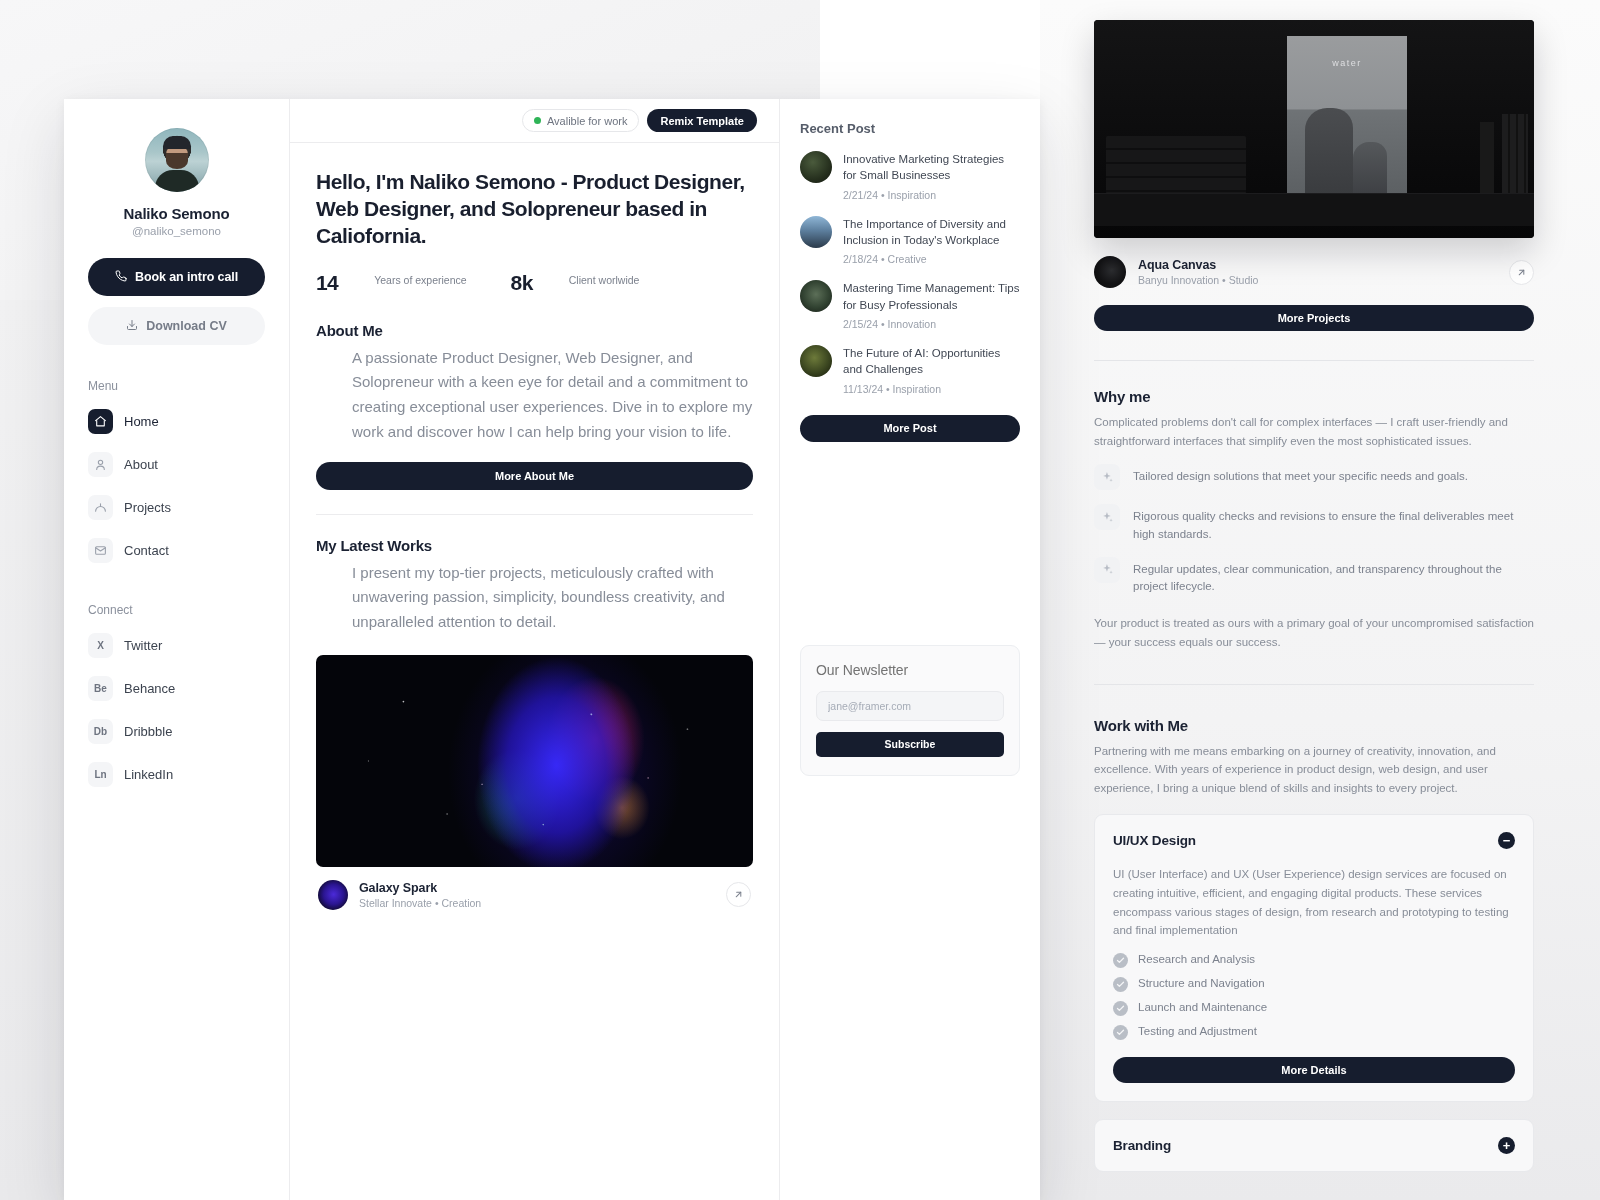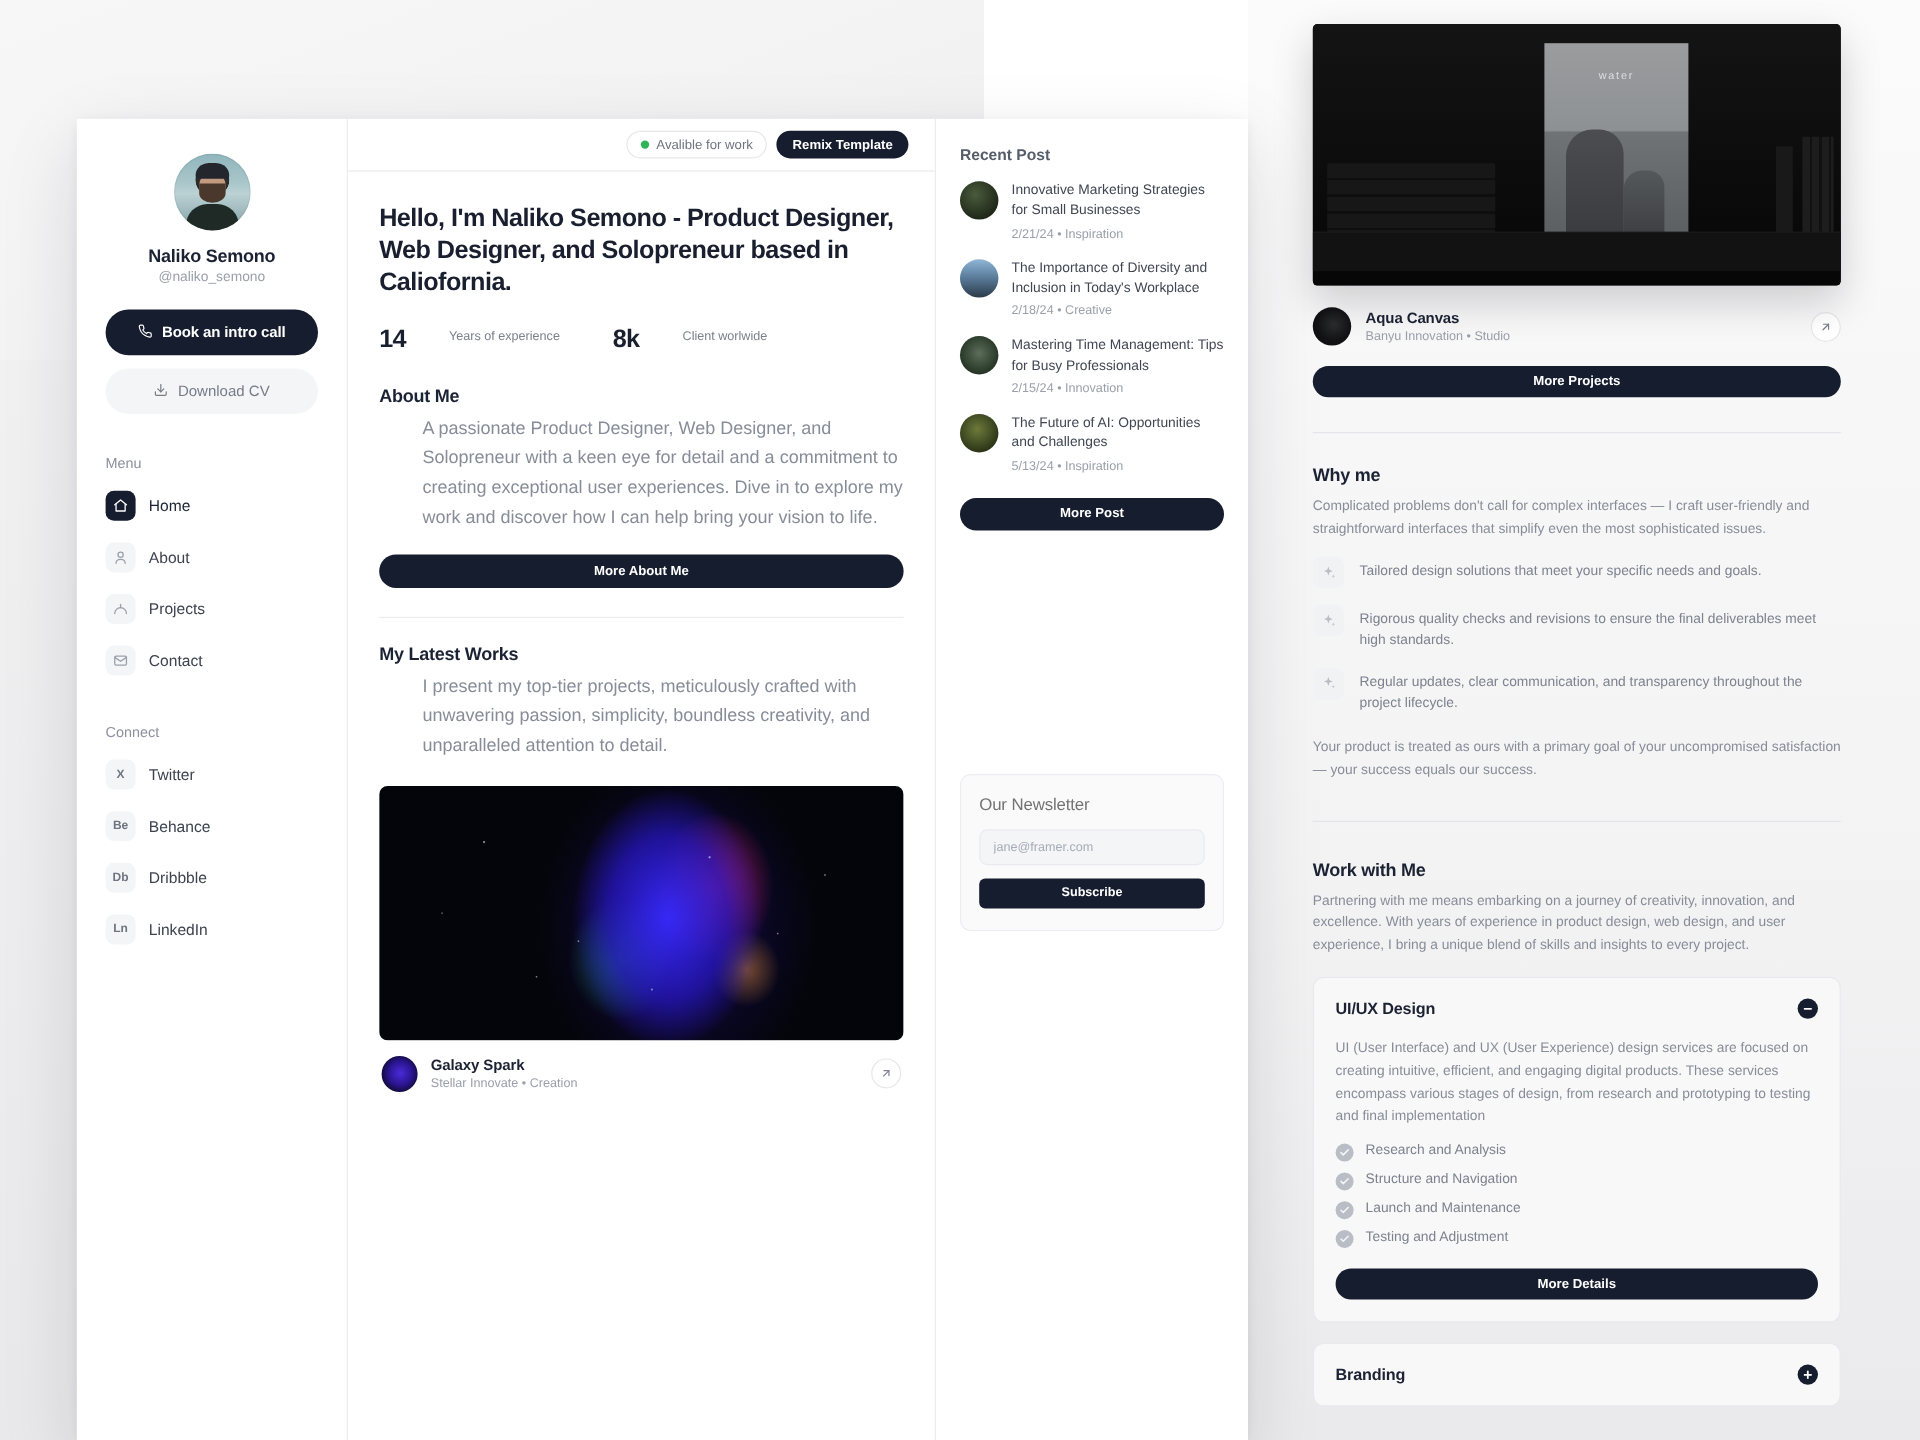--- a/index.html
+++ b/index.html
@@ -87,21 +87,21 @@
     display: flex; align-items: center; justify-content: center; gap: 8px;
     font-family: inherit;
   }
   .btn-primary-pill {
     margin-top: 21px; height: 38px; border-radius: 19px;
     background: #161d2e; color: #fff; font-size: 12.5px; font-weight: 600;
     letter-spacing: -.1px;
   }
   .btn-ghost-pill {
     margin-top: 11px; height: 38px; border-radius: 19px;
-    background: #f4f5f7; color: #767c88; font-size: 12.5px; font-weight: 400;
+    background: #f4f5f7; color: #767c88; font-size: 12.5px; font-weight: 700;
   }
 
   .sb-group-label {
     align-self: flex-start; margin-top: 34px; margin-bottom: 4px;
     font-size: 12px; color: #8b919d; font-weight: 400;
   }
   .sb-item {
     align-self: stretch; display: flex; align-items: center; gap: 11px;
     padding: 6px 0 6px 0; cursor: pointer; margin-top: 6px;
   }
@@ -500,21 +500,21 @@
       <div class="post-thumb pt3"></div>
       <div>
         <div class="post-title">Mastering Time Management: Tips for Busy Professionals</div>
         <div class="post-meta">2/15/24  •  Innovation</div>
       </div>
     </div>
     <div class="post-item">
       <div class="post-thumb pt4"></div>
       <div>
         <div class="post-title">The Future of AI: Opportunities and Challenges</div>
-        <div class="post-meta">5/13/24  •  Inspiration</div>
+        <div class="post-meta">11/13/24  •  Inspiration</div>
       </div>
     </div>
 
     <button class="btn btn-postmore">
       <span>More Post</span>
     </button>
 
     <div class="newsletter">
       <div class="nl-title">Our Newsletter</div>
       <input class="nl-input" type="text" placeholder="jane@framer.com" style="">

